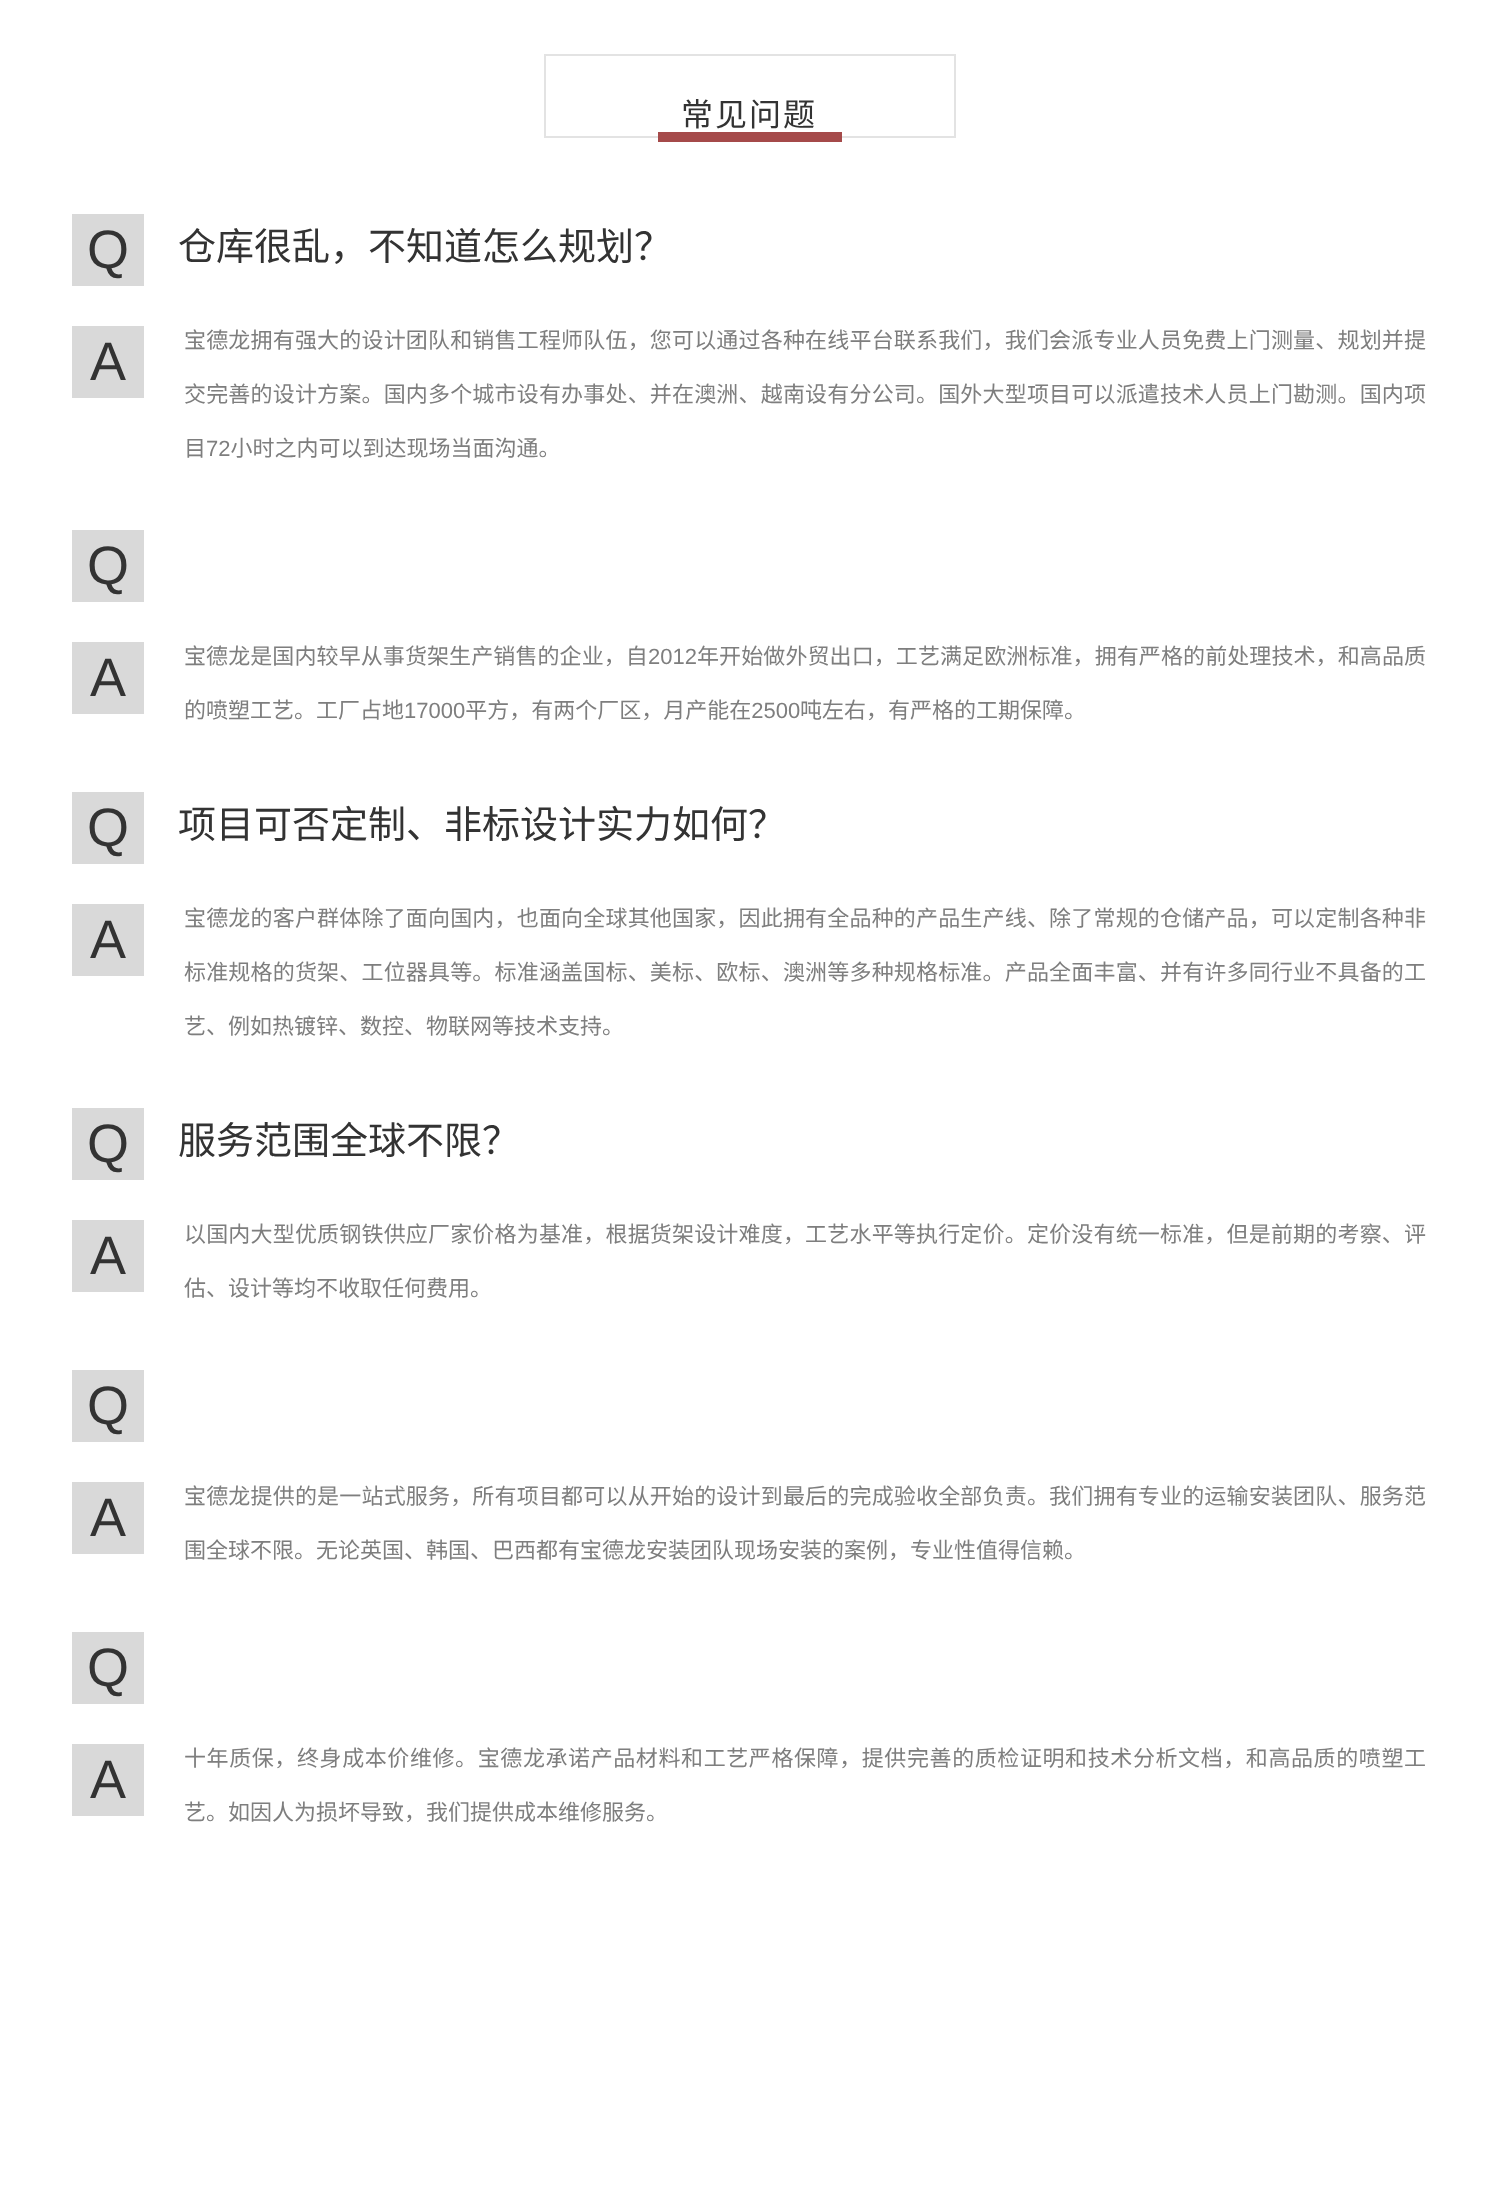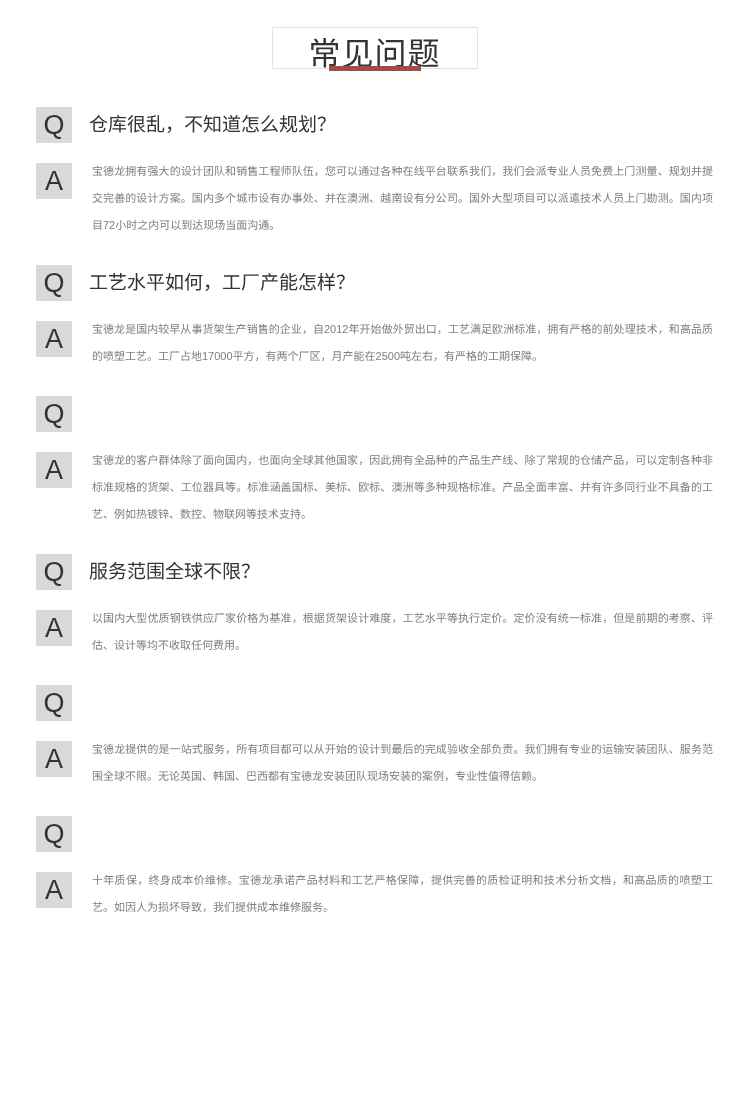--- a/index.html
+++ b/index.html
@@ -20,23 +20,23 @@
     min-height: 1103px;
     padding: 27px 37px 40px 36px;
   }
   .title-box {
     width: 206px;
     height: 42px;
     margin: 0 auto 38px auto;
     border: 1px solid var(--box-border);
     position: relative;
     display: flex;
-    align-items: flex-start;
+    align-items: flex-end;
     justify-content: center;
-    font-size: 32px;
+    font-size: 16px;
     letter-spacing: 1px;
     color: var(--question-color);
   }
   .title-underline {
     position: absolute;
     bottom: -3px;
     left: 50%;
     transform: translateX(-50%);
     width: 92px;
     height: 5px;
@@ -99,31 +99,31 @@
     </div>
     <div class="row a-row">
       <span class="badge">A</span>
       <p class="answer">宝德龙拥有强大的设计团队和销售工程师队伍，您可以通过各种在线平台联系我们，我们会派专业人员免费上门测量、规划并提交完善的设计方案。国内多个城市设有办事处、并在澳洲、越南设有分公司。国外大型项目可以派遣技术人员上门勘测。国内项目72小时之内可以到达现场当面沟通。</p>
     </div>
   </div>
 
   <div class="faq-item">
     <div class="row q-row">
       <span class="badge">Q</span>
-      <span class="question">工艺水平如何，工厂产能怎样？</span>
     </div>
     <div class="row a-row">
       <span class="badge">A</span>
       <p class="answer">宝德龙是国内较早从事货架生产销售的企业，自2012年开始做外贸出口，工艺满足欧洲标准，拥有严格的前处理技术，和高品质的喷塑工艺。工厂占地17000平方，有两个厂区，月产能在2500吨左右，有严格的工期保障。</p>
     </div>
   </div>
 
   <div class="faq-item">
     <div class="row q-row">
       <span class="badge">Q</span>
+      <span class="question">项目可否定制、非标设计实力如何？</span>
     </div>
     <div class="row a-row">
       <span class="badge">A</span>
       <p class="answer">宝德龙的客户群体除了面向国内，也面向全球其他国家，因此拥有全品种的产品生产线、除了常规的仓储产品，可以定制各种非标准规格的货架、工位器具等。标准涵盖国标、美标、欧标、澳洲等多种规格标准。产品全面丰富、并有许多同行业不具备的工艺、例如热镀锌、数控、物联网等技术支持。</p>
     </div>
   </div>
 
   <div class="faq-item">
     <div class="row q-row">
       <span class="badge">Q</span>

